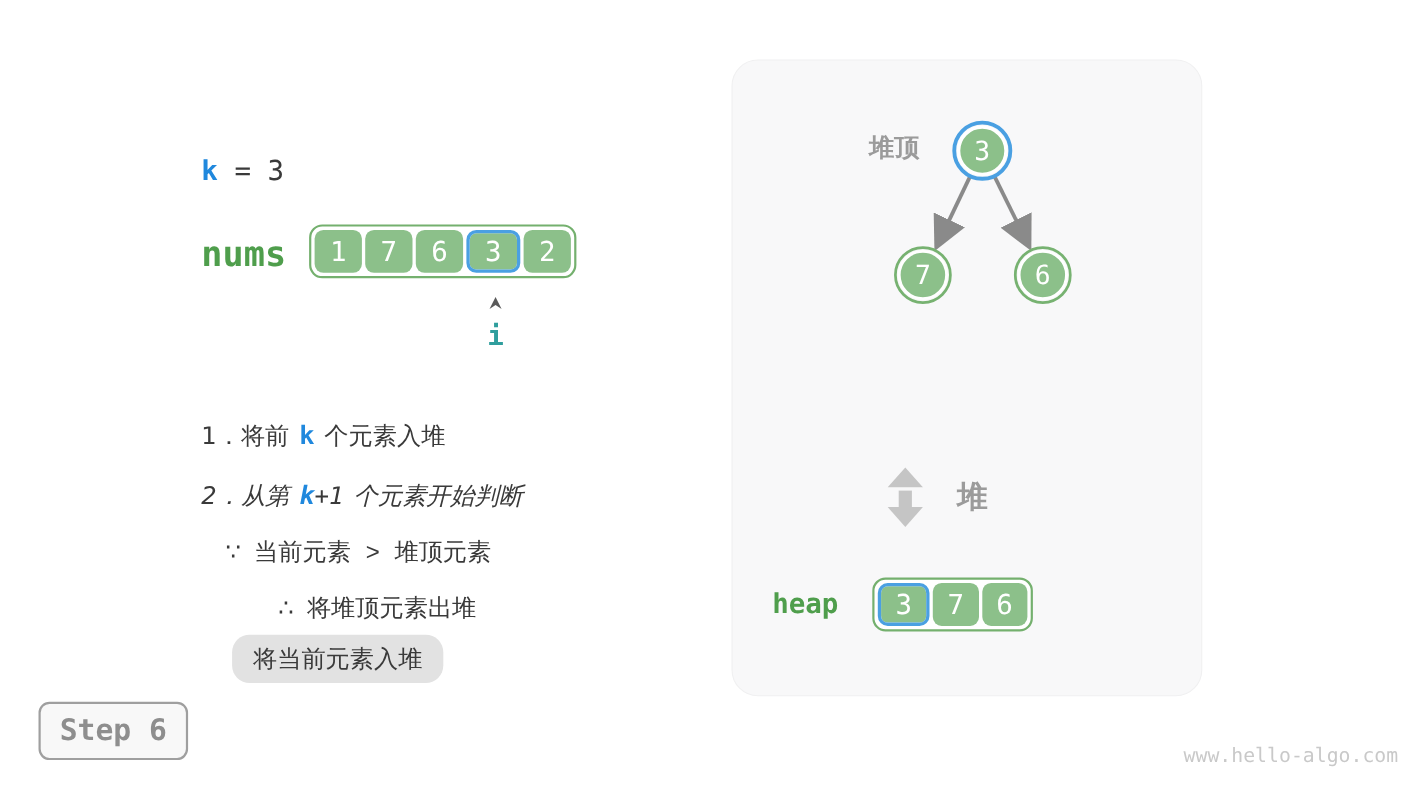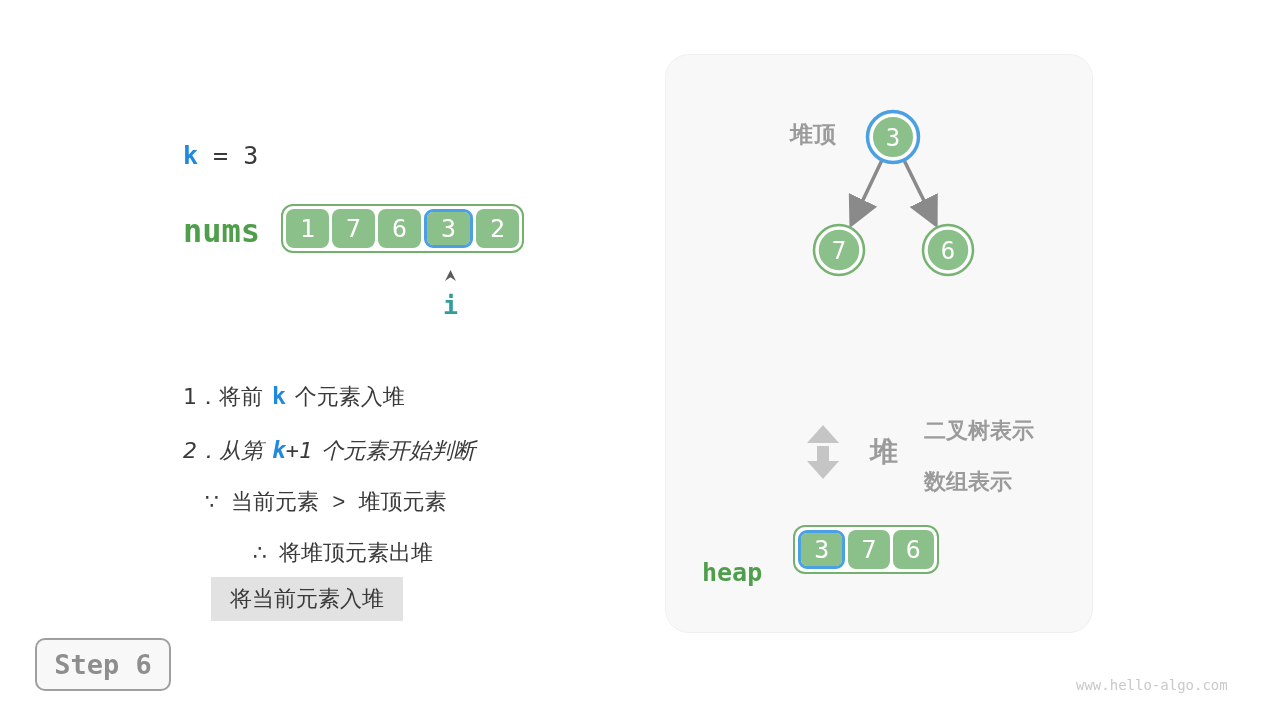--- a/index.html
+++ b/index.html
@@ -32,36 +32,36 @@
   .sl1 { top:0; left:0; }
   .sl2 { top:54px; left:0;font-style:italic; }
   .sl3 { top:105px; left:22px; }
   .sl4 { top:156px; left:22px;margin-left:48px; }
   .k-inline { font-family:"DejaVu Sans Mono", monospace; font-weight:bold; font-size:23px; color:#2088dd; margin:0 9px; }
   .k-inline.tight { margin-right:0; }
   .mono-dark { font-family:"DejaVu Sans Mono", monospace; font-size:22px; color:#3a3a3a; }
   .gap-left { margin-left:9px; }
   .sym { display:inline-block; margin-right:12px; }
   .pre { white-space:pre;font-family:Liberation Mono, monospace; }
-  .hl-box { position:absolute; top:195px; left:28px; background:#e2e2e2; border-radius:0; padding:7px 19px; font-size:22px; color:#3a3a3a; white-space:nowrap; }
+  .hl-box { position:absolute; top:195px; left:28px; background:#e2e2e2; border-radius:16px; padding:7px 19px; font-size:22px; color:#3a3a3a; white-space:nowrap; }
 
   
   .panel { position:absolute; left:665px; top:54px; width:428px; height:579px; background:#f8f8f9; border:1px solid #f0f0f1; border-radius:24px; }
   .panel svg { position:absolute; inset:0; }
   .heap-top-label { position:absolute; left:124px; top:64px; font-size:23px; font-weight:bold; color:#9b9b9b; }
   .dui-label { position:absolute; left:204px; top:378px; font-size:28px; font-weight:bold; color:#9b9b9b; }
   .legend { position:absolute; left:258px; top:361px; font-size:22px; font-weight:bold; color:#9b9b9b; }
   .legend div + div { margin-top:21px; }
-  .heap-label { position:absolute; left:36px; top:479px; font-family:"DejaVu Sans Mono", monospace; font-weight:bold; font-size:25px; color:#4f9e4c;margin-top:24px; }
+  .heap-label { position:absolute; left:36px; top:479px; font-family:"DejaVu Sans Mono", monospace; font-weight:bold; font-size:25px; color:#4f9e4c; }
 
   
   .step-btn { position:absolute; left:35px; top:638px; width:136px; height:53px; background:#f8f8f8; border:2px solid #9f9f9f;
               border-radius:10px; display:flex; align-items:center; justify-content:center;
               font-family:"DejaVu Sans Mono", monospace; font-weight:bold; font-size:27px; color:#8e8e8e; }
-  .watermark { position:absolute; left:1076px; top:677px; font-family:"DejaVu Sans Mono", monospace; font-size:14px; color:#c9c9c9; }
+  .watermark { position:absolute; left:1076px; top:677px; font-family:"DejaVu Sans Mono", monospace; font-size:18px; color:#c9c9c9; }
 
   svg text { font-family:"DejaVu Sans Mono", monospace; }
 </style>
 </head>
 <body>
 
 <div class="canvas">
 
   <div class="k-line">
     <span class="k-var">k</span><span class="k-rest"> = 3</span>
@@ -129,24 +129,20 @@
       </g>
 
       <g fill="#c5c5c5">
         <polygon points="157,370 141,388 173,388"></polygon>
         <rect x="151" y="391" width="12" height="22"></rect>
         <polygon points="157,424 141,406 173,406"></polygon>
       </g>
     </svg>
     <div class="heap-top-label">堆顶</div>
     <div class="dui-label">堆</div>
-    <div class="legend">
-      <div>二叉树表示</div>
-      <div>数组表示</div>
-    </div>
     <div class="heap-label">heap</div>
     <div class="arr arr-heap">
       <div class="cell hl">3</div>
       <div class="cell">7</div>
       <div class="cell">6</div>
     </div>
   </div>
 
   <div class="step-btn">Step 6</div>
   <div class="watermark">www.hello-algo.com</div>

